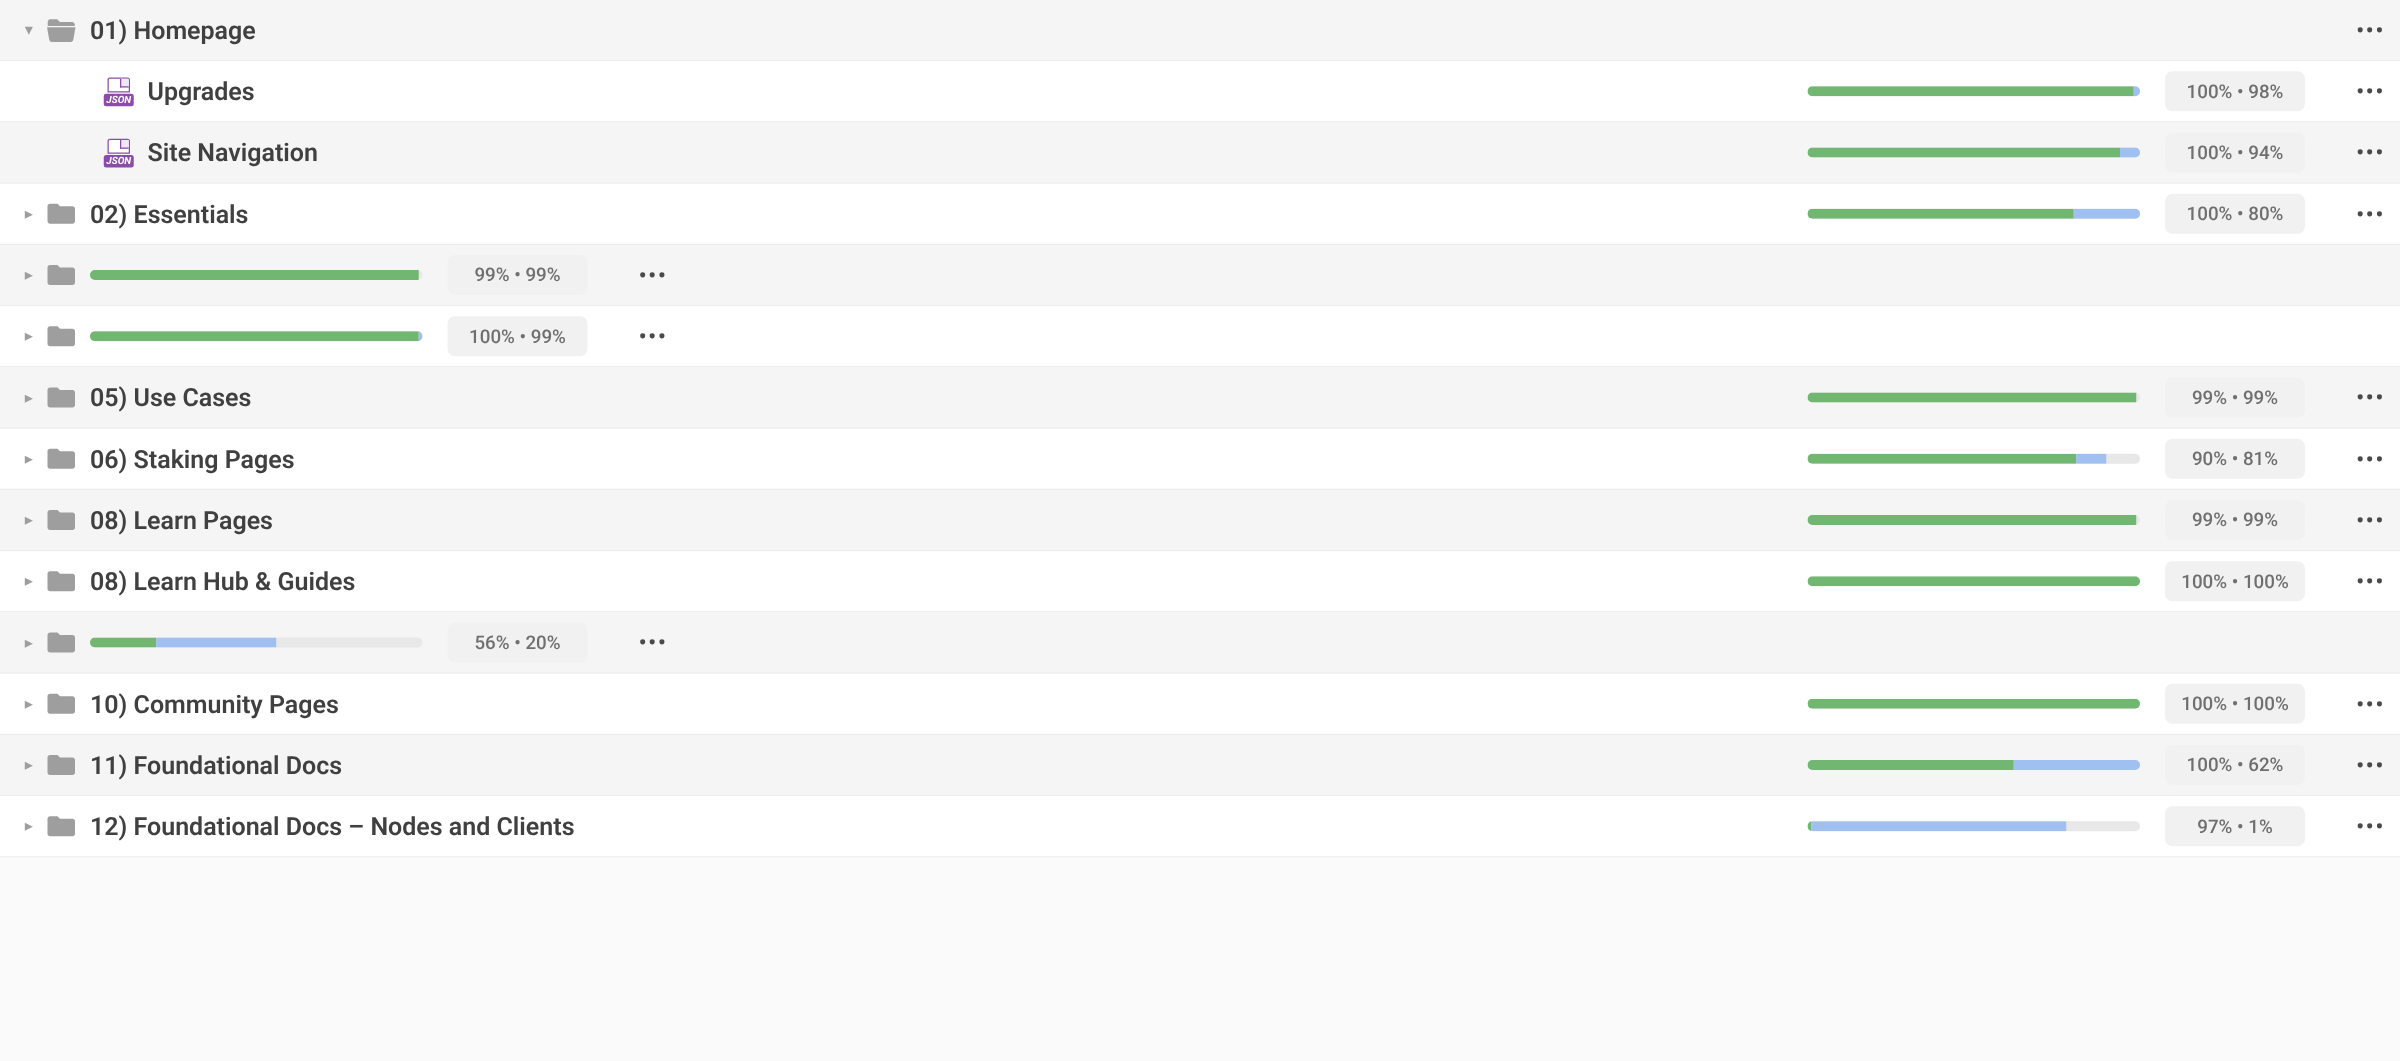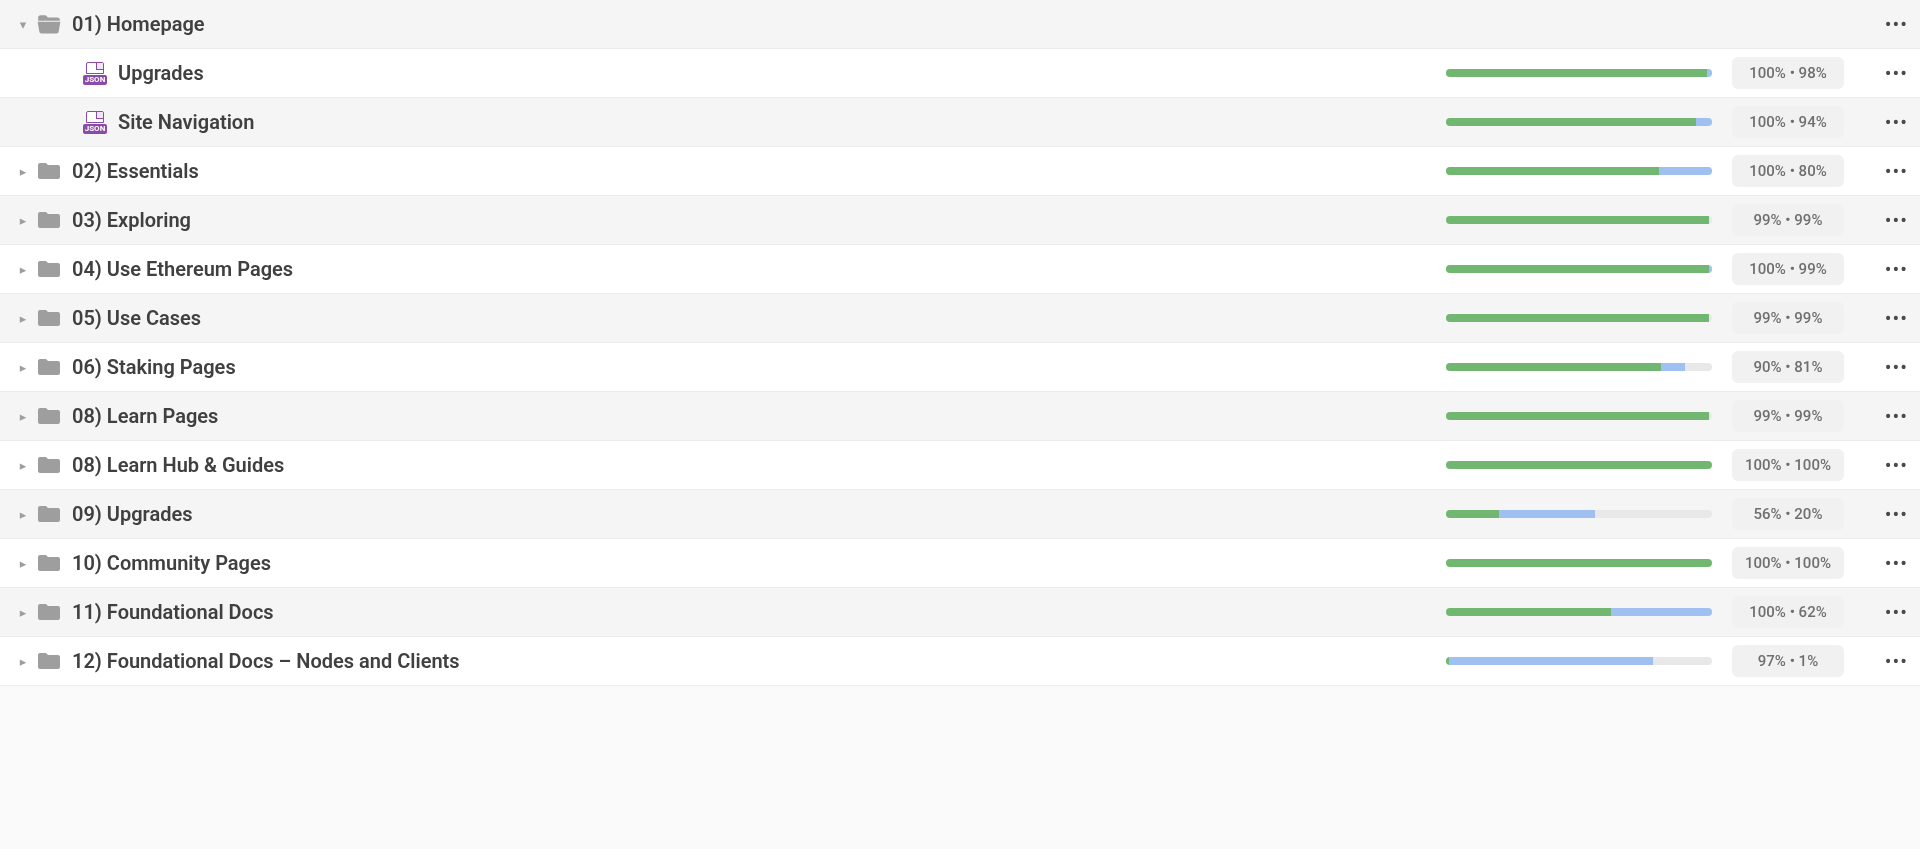--- a/index.html
+++ b/index.html
@@ -34,21 +34,21 @@
     width: 26px;
     display: flex;
     align-items: center;
     justify-content: center;
     margin-right: 10px;
     margin-left: 4px;
   }
   .folder-icon { fill: #9e9e9e; }
   .json-icon-block {
     width: 26px; height: 26px;
-    display: flex; flex-direction: column; align-items: center; justify-content: center;
+    display: flex; flex-direction: column; align-items: center; justify-content: center; font-style: italic;
   }
   .json-icon-doc {
     width: 18px; height: 12px; background: #ffffff; border: 1px solid #8a4ca8; border-radius: 2px 2px 0 0;
     position: relative;
   }
   .json-icon-doc::after {
     content:""; position:absolute; top:0; right:0; width:6px; height:6px; background:#f0e6f7; border-left:1px solid #8a4ca8; border-bottom:1px solid #8a4ca8;
   }
   .json-icon-label {
     font-size: 8px; font-weight: 700; color: #fff; background: #8a4ca8; padding: 0 2px; border-radius: 2px; line-height: 10px; margin-top: 1px;
@@ -171,40 +171,38 @@
       </div>
       <div class="more">•••</div>
     </div>
     <div class="row level-0 alt">
       <div class="caret">▸</div>
       <div class="icon-slot">
         <svg width="24" height="20" viewBox="0 0 24 20" class="folder-icon">
           <path d="M3 2h6l2 2h10c1.1 0 2 .9 2 2v10c0 1.1-.9 2-2 2H3c-1.1 0-2-.9-2-2V4c0-1.1.9-2 2-2z"></path>
         </svg>
       </div>
-      <div class="name">03) Exploring</div>
       <div class="bar-wrap">
         <div class="bar-green" style="width: 99%;"></div>
         <div class="bar-blue" style="width: 0%;"></div>
       </div>
       <div class="badge">
         <span>99%</span>
         <span>&nbsp;•&nbsp;</span>
         <span>99%</span>
       </div>
       <div class="more">•••</div>
     </div>
     <div class="row level-0">
       <div class="caret">▸</div>
       <div class="icon-slot">
         <svg width="24" height="20" viewBox="0 0 24 20" class="folder-icon">
           <path d="M3 2h6l2 2h10c1.1 0 2 .9 2 2v10c0 1.1-.9 2-2 2H3c-1.1 0-2-.9-2-2V4c0-1.1.9-2 2-2z"></path>
         </svg>
       </div>
-      <div class="name">04) Use Ethereum Pages</div>
       <div class="bar-wrap">
         <div class="bar-green" style="width: 99%;"></div>
         <div class="bar-blue" style="width: 1%;"></div>
       </div>
       <div class="badge">
         <span>100%</span>
         <span>&nbsp;•&nbsp;</span>
         <span>99%</span>
       </div>
       <div class="more">•••</div>
@@ -285,21 +283,20 @@
       </div>
       <div class="more">•••</div>
     </div>
     <div class="row level-0 alt">
       <div class="caret">▸</div>
       <div class="icon-slot">
         <svg width="24" height="20" viewBox="0 0 24 20" class="folder-icon">
           <path d="M3 2h6l2 2h10c1.1 0 2 .9 2 2v10c0 1.1-.9 2-2 2H3c-1.1 0-2-.9-2-2V4c0-1.1.9-2 2-2z"></path>
         </svg>
       </div>
-      <div class="name">09) Upgrades</div>
       <div class="bar-wrap">
         <div class="bar-green" style="width: 20%;"></div>
         <div class="bar-blue" style="width: 36%;"></div>
       </div>
       <div class="badge">
         <span>56%</span>
         <span>&nbsp;•&nbsp;</span>
         <span>20%</span>
       </div>
       <div class="more">•••</div>

